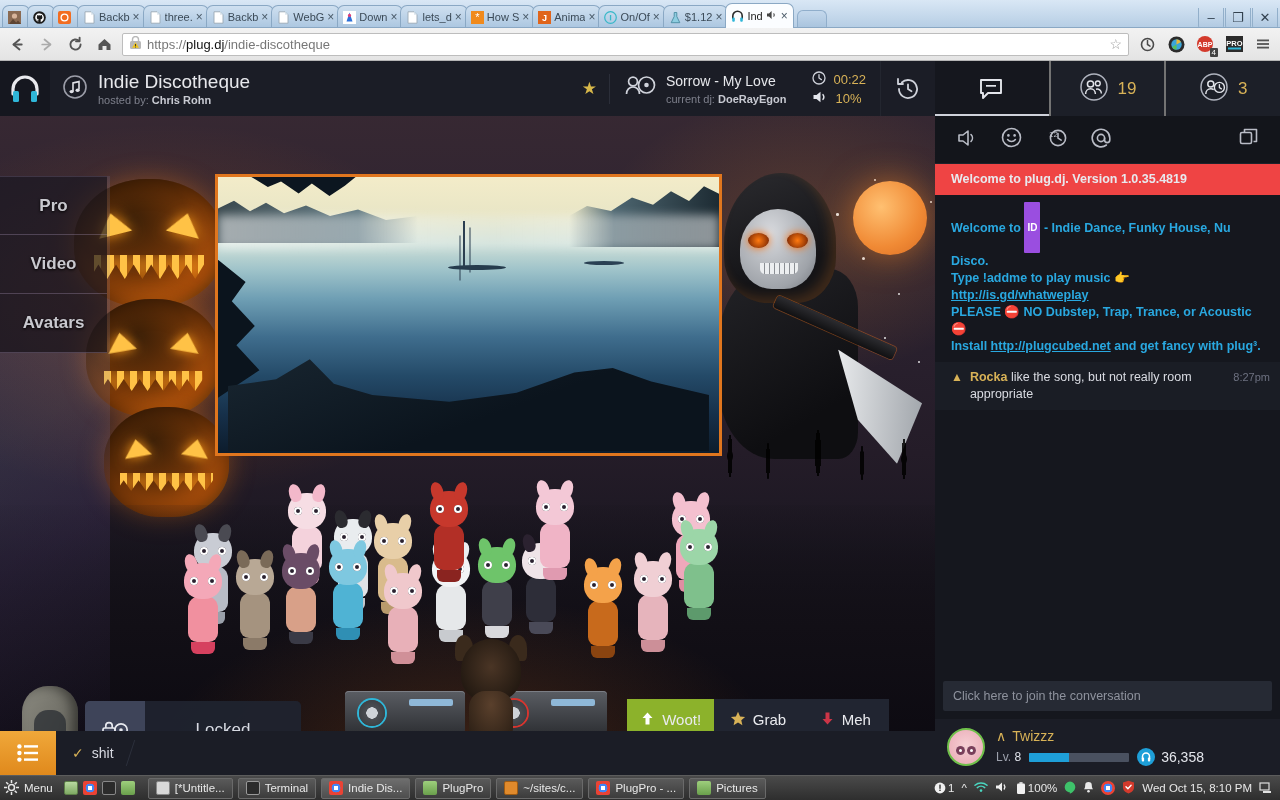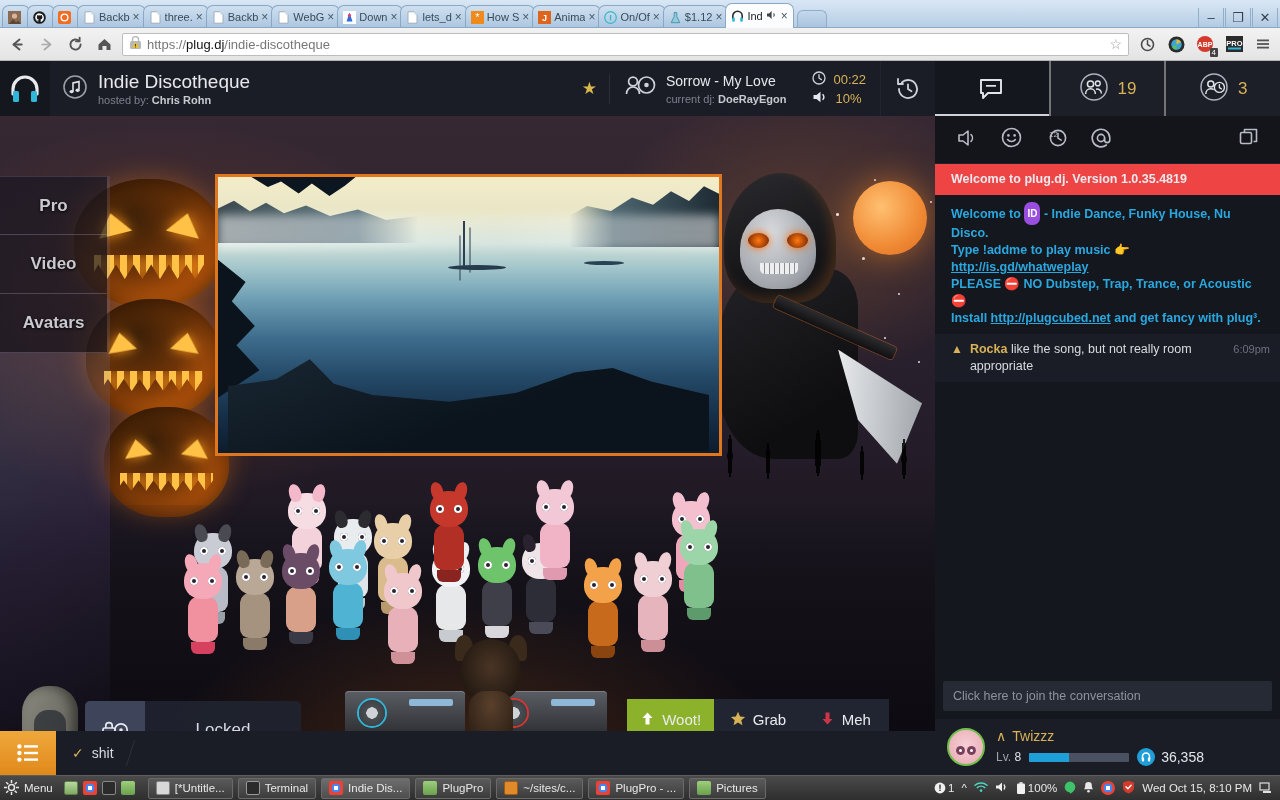--- a/index.html
+++ b/index.html
@@ -383,21 +383,21 @@
     background:#13151b; border-bottom:1px solid #1f222b; color:#b9bcc6;
   }
   .chat-tools .spacer { margin-left:auto; }
   .chat-log { flex:1; overflow:hidden; }
   .msg { padding:7px 14px 7px 16px; font-size:12.5px; line-height:17px; }
   .msg.sys { color:#e8e9ee; font-weight:bold; background:#ef4444; }
   .msg.motd { color:#29a8e0; font-weight:bold; background:#15171e; }
   .msg.motd a { color:#29a8e0; text-decoration:underline; }
   .chip-id {
     display:inline-block; background:#9a4ee0; color:#fff; font-size:10px; font-weight:bold;
-    border-radius:7px; padding:3px 3px; vertical-align:1px;
+    border-radius:1px; padding:17px 3px; vertical-align:1px;
   }
   .nostop { color:#e03b3b; }
   .msg.user { background:#1a1d25; display:flex; gap:7px; align-items:flex-start; padding-right:10px; }
   .msg.user .rankic { color:#d8b257; font-size:12px; line-height:16px; }
   .msg.user .uname { color:#d8b257; font-weight:bold; }
   .msg.user .utext { color:#d9dbe2; font-weight:normal; }
   .msg.user .utime { margin-left:auto; color:#6d7180; font-size:11px; white-space:nowrap; }
   .msg.user .ubody { flex:1; }
   .chat-input {
     margin:8px; height:30px; background:#262a34; display:flex; align-items:center;
@@ -1212,21 +1212,21 @@
           <a href="#">http://is.gd/whatweplay</a><br>
           <span>PLEASE </span><span class="nostop">⛔</span><span> NO Dubstep, Trap, Trance, or Acoustic </span><span class="nostop">⛔</span><br>
           <span>Install </span><a href="#">http://plugcubed.net</a><span> and get fancy with plug³.</span>
         </div>
         <div class="msg user">
           <span class="rankic">▲</span>
           <span class="ubody">
             <span class="uname">Rocka</span>
             <span class="utext">like the song, but not really room appropriate</span>
           </span>
-          <span class="utime">6:09pm</span>
+          <span class="utime">8:27pm</span>
         </div>
       </div>
 
       <div class="chat-input">
         <span>Click here to join the conversation</span>
       </div>
 
       <div class="me-bar">
         <div class="me-av">
           <span class="e" style="left:7px"></span>

